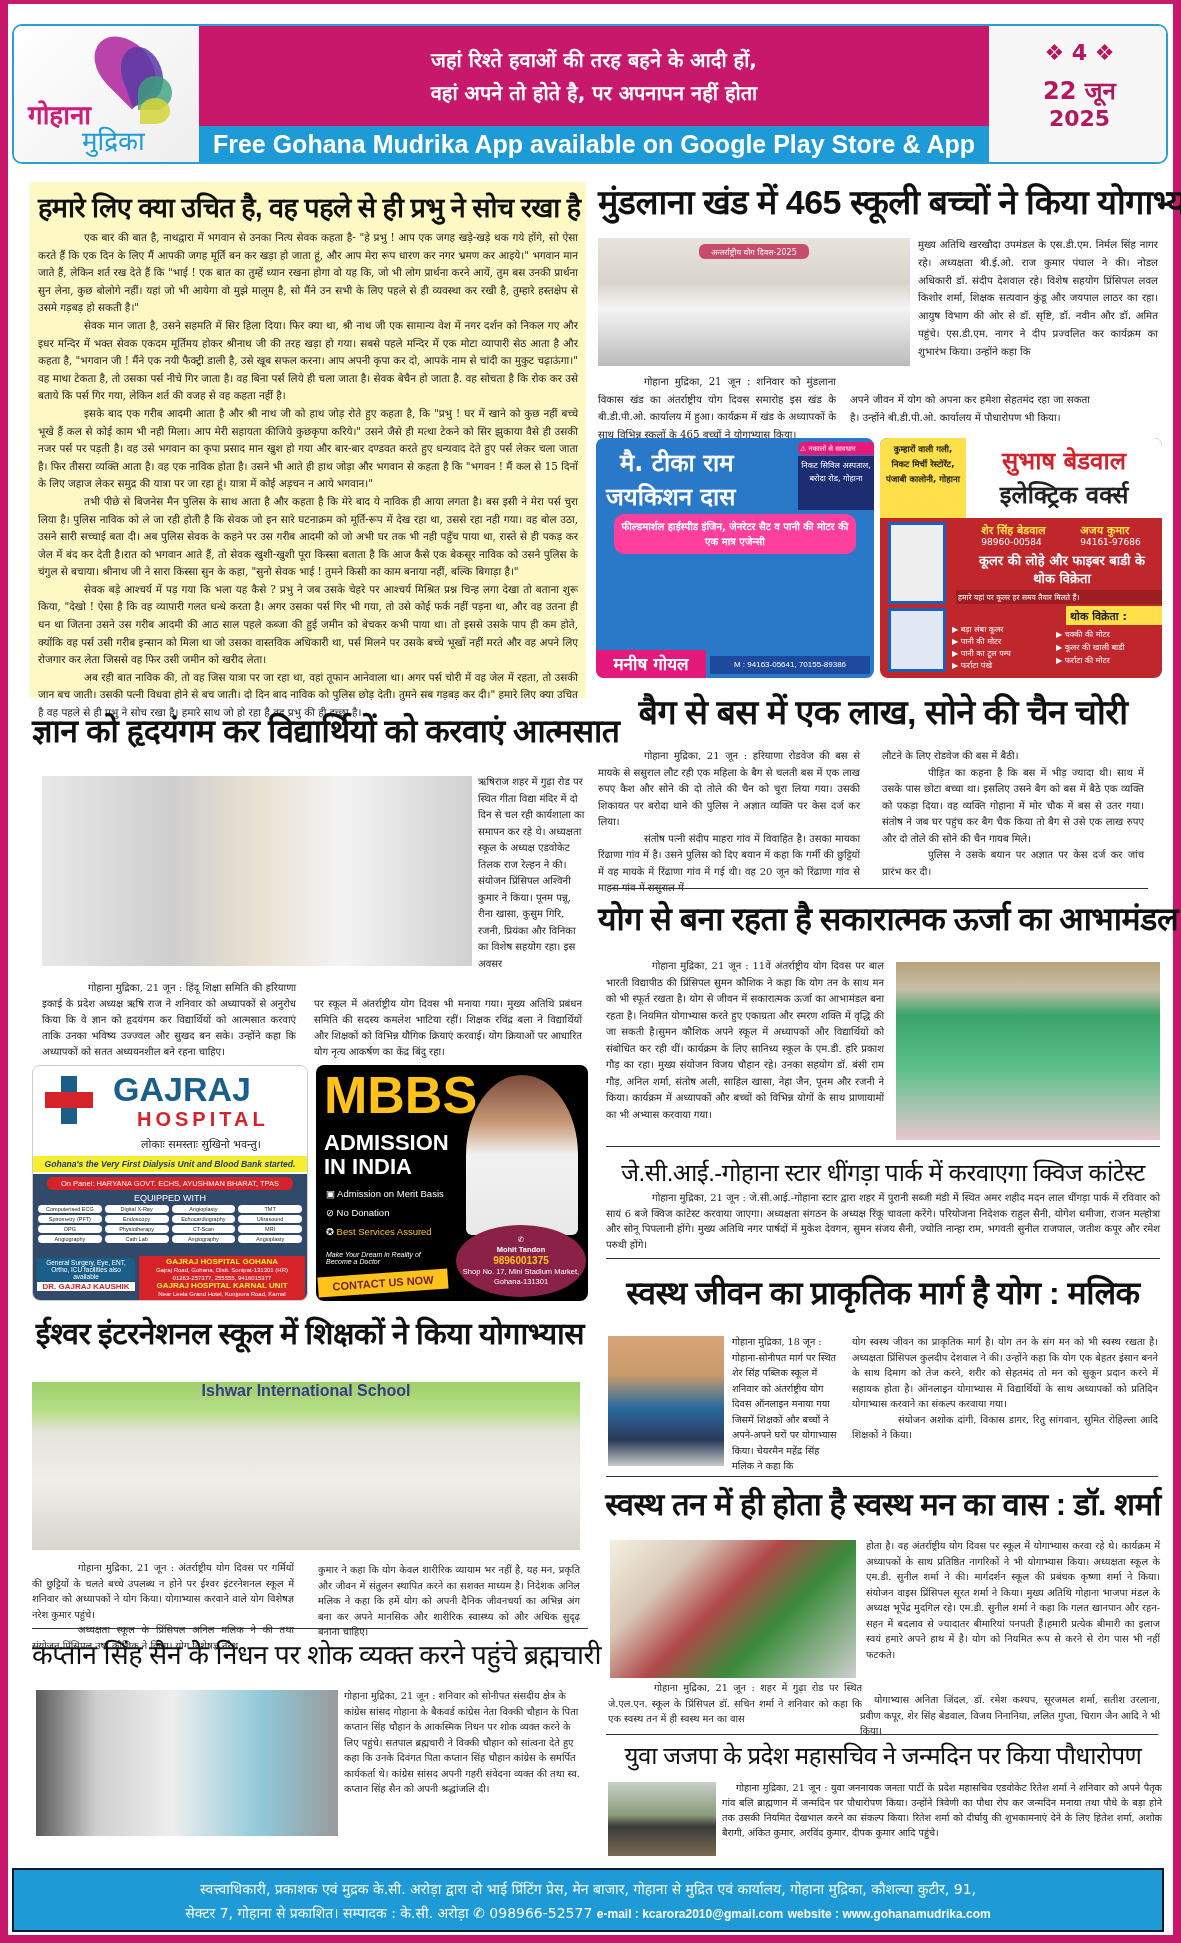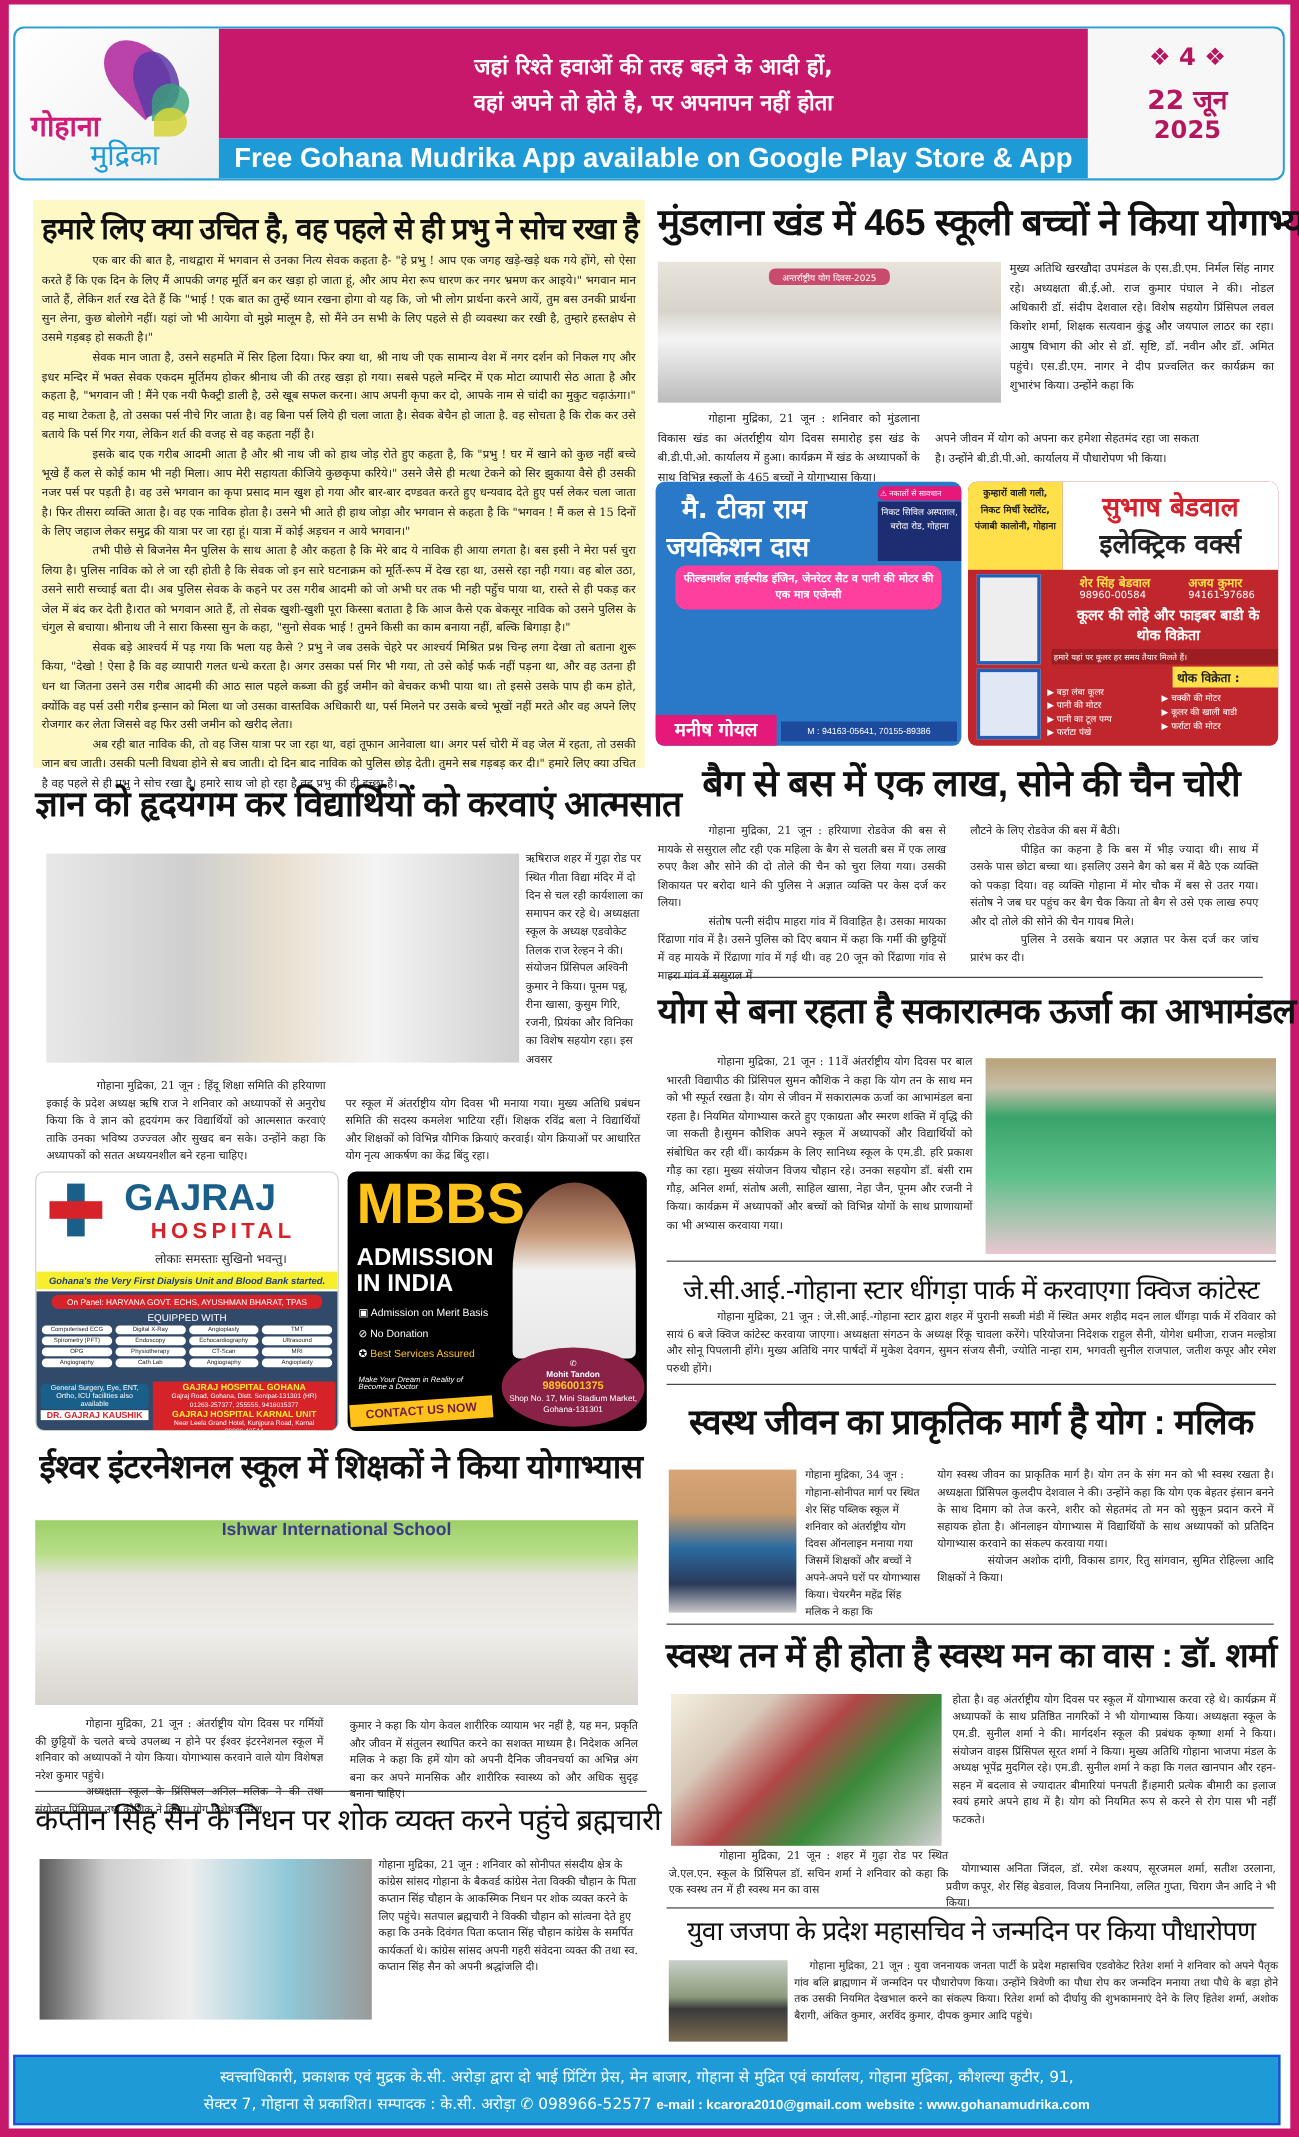--- a/index.html
+++ b/index.html
@@ -32,21 +32,21 @@
   .story1 .headline { font-size: 27px; padding: 6px 8px 4px; text-align: center; }
   .story1 .body-text { padding: 0 8px; font-size: 10.4px; line-height: 17.6px; }
 
   
   .ad { border-radius: 8px; overflow: hidden; }
   .ad-tika { left: 596px; top: 438px; width: 278px; height: 240px; background: #2a78c8; }
   .ad-subhash { left: 880px; top: 438px; width: 282px; height: 240px; background: #c0272d; }
   .ad-gajraj { left: 32px; top: 1065px; width: 276px; height: 236px; background: #ffffff; border: 1px solid #ccc; }
   .ad-mbbs { left: 316px; top: 1065px; width: 272px; height: 236px; background: #000000; }
 
-  .footer { left: 12px; top: 1868px; width: 1152px; height: 64px; background: #1e9bd7; border: 2px solid #1d4ed8; color: #fff; text-align: center; font-family: "DejaVu Sans", sans-serif; font-size: 14px; line-height: 24px; padding-top: 7px; }
+  .footer { left: 12px; top: 1868px; width: 1152px; height: 64px; background: #1e9bd7; border: 2px solid #0f172a; color: #fff; text-align: center; font-family: "DejaVu Sans", sans-serif; font-size: 14px; line-height: 24px; padding-top: 7px; }
   .footer .mail { font-family: "Liberation Sans", sans-serif; font-weight: bold; font-size: 12px; }
 </style>
 </head>
 <body>
 
 <div class="page-border"></div>
 
 <div class="abs masthead">
   <div class="abs logo-box">
     <div class="petal" style="left:86px;top:6px;width:50px;height:70px;background:#b32fa0;transform:rotate(-45deg);opacity:.9"></div>
@@ -232,21 +232,21 @@
 <div class="abs" style="left:598px;top:1146px;width:570px;height:120px;">
   <div class="rule" style="height:1px;margin:0 8px;"></div>
   <div class="headline" style="font-size:24px;font-weight:normal;text-align:center;margin-top:8px;">जे.सी.आई.-गोहाना स्टार धींगड़ा पार्क में करवाएगा क्विज कांटेस्ट</div>
   <div class="body-text indent" style="padding:2px 8px;font-size:10px;line-height:15.5px;">गोहाना मुद्रिका, 21 जून : जे.सी.आई.-गोहाना स्टार द्वारा शहर में पुरानी सब्जी मंडी में स्थित अमर शहीद मदन लाल धींगड़ा पार्क में रविवार को सायं 6 बजे क्विज कांटेस्ट करवाया जाएगा। अध्यक्षता संगठन के अध्यक्ष रिंकू चावला करेंगे। परियोजना निदेशक राहुल सैनी, योगेश धमीजा, राजन मल्होत्रा और सोनू पिपलानी होंगे। मुख्य अतिथि नगर पार्षदों में मुकेश देवगन, सुमन संजय सैनी, ज्योति नान्हा राम, भगवती सुनील राजपाल, जतीश कपूर और रमेश परुथी होंगे।</div>
   <div class="rule" style="height:1px;margin:4px 8px 0;"></div>
 </div>
 
 <div class="abs" style="left:598px;top:1270px;width:570px;height:210px;">
   <div class="headline" style="font-size:32px;text-align:center;">स्वस्थ जीवन का प्राकृतिक मार्ग है योग : मलिक</div>
   <div class="abs photo" style="left:10px;top:66px;width:116px;height:130px;background:linear-gradient(#d8a478 0%,#c89a6a 30%,#2a6aa0 55%,#2a3a5a 80%,#c9c9c9 100%);"></div>
-  <div class="abs body-text" style="left:134px;top:64px;width:110px;font-size:9.6px;line-height:15.5px;text-align:left;">गोहाना मुद्रिका, 34 जून : गोहाना-सोनीपत मार्ग पर स्थित शेर सिंह पब्लिक स्कूल में शनिवार को अंतर्राष्ट्रीय योग दिवस ऑनलाइन मनाया गया जिसमें शिक्षकों और बच्चों ने अपने-अपने घरों पर योगाभ्यास किया। चेयरमैन महेंद्र सिंह मलिक ने कहा कि</div>
+  <div class="abs body-text" style="left:134px;top:64px;width:110px;font-size:9.6px;line-height:15.5px;text-align:left;">गोहाना मुद्रिका, 18 जून : गोहाना-सोनीपत मार्ग पर स्थित शेर सिंह पब्लिक स्कूल में शनिवार को अंतर्राष्ट्रीय योग दिवस ऑनलाइन मनाया गया जिसमें शिक्षकों और बच्चों ने अपने-अपने घरों पर योगाभ्यास किया। चेयरमैन महेंद्र सिंह मलिक ने कहा कि</div>
   <div class="abs body-text" style="left:254px;top:64px;width:306px;font-size:9.8px;line-height:15.5px;">
     <p>योग स्वस्थ जीवन का प्राकृतिक मार्ग है। योग तन के संग मन को भी स्वस्थ रखता है।अध्यक्षता प्रिंसिपल कुलदीप देशवाल ने की। उन्होंने कहा कि योग एक बेहतर इंसान बनने के साथ दिमाग को तेज करने, शरीर को सेहतमंद तो मन को सुकून प्रदान करने में सहायक होता है। ऑनलाइन योगाभ्यास में विद्यार्थियों के साथ अध्यापकों को प्रतिदिन योगाभ्यास करवाने का संकल्प करवाया गया।</p>
     <p class="indent">संयोजन अशोक दांगी, विकास डागर, रितु सांगवान, सुमित रोहिल्ला आदि शिक्षकों ने किया।</p>
   </div>
   <div class="abs rule" style="left:8px;top:206px;width:552px;height:1px;"></div>
 </div>
 
 <div class="abs" style="left:32px;top:1312px;width:556px;height:316px;">
   <div class="headline" style="font-size:30px;text-align:center;">ईश्वर इंटरनेशनल स्कूल में शिक्षकों ने किया योगाभ्यास</div>
   <div class="abs photo" style="left:0;top:70px;width:548px;height:168px;background:linear-gradient(#9dcf6a 0%,#b8df88 18%,#e6e2dc 30%,#f0eeea 60%,#d8d4ce 100%);">

